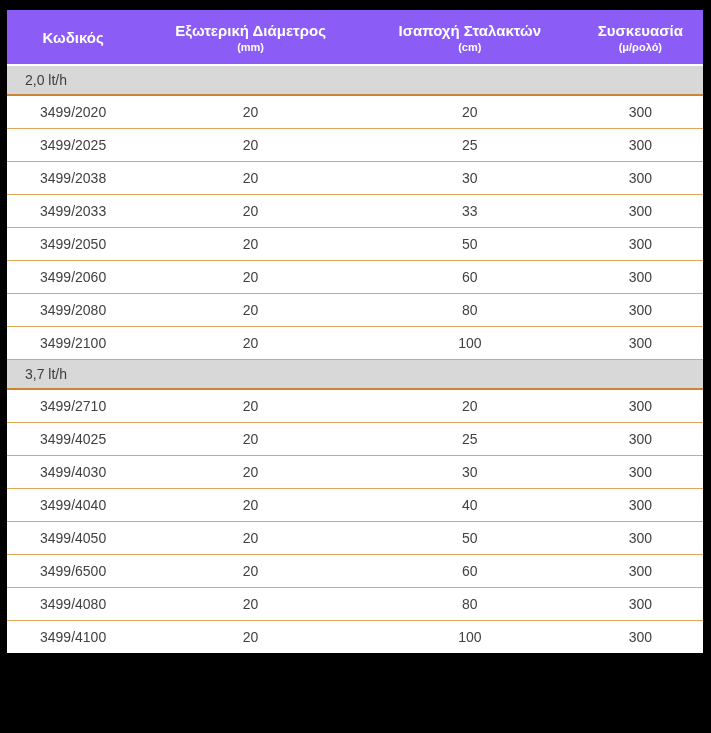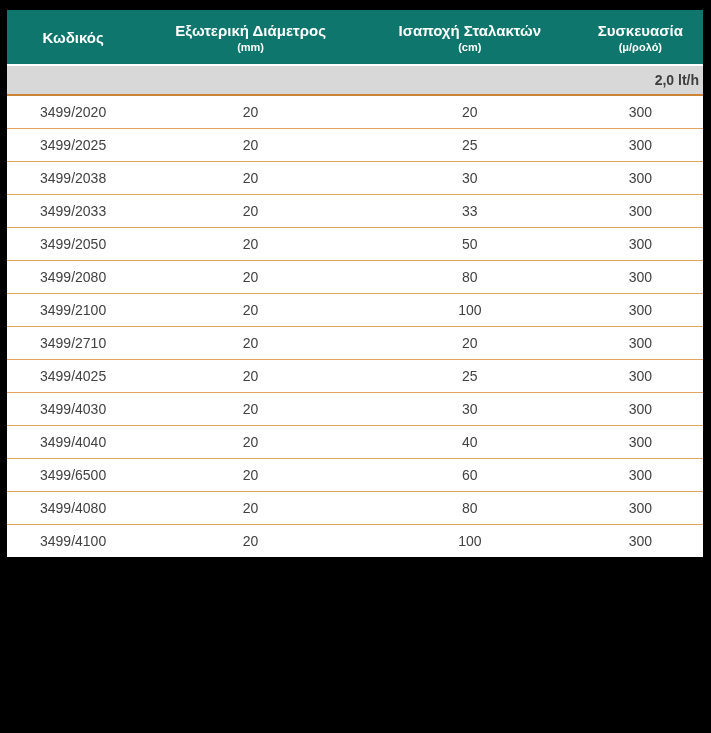--- a/index.html
+++ b/index.html
@@ -18,21 +18,21 @@
   .table-wrap {
     margin: 10px 8px 14px 7px;
   }
   table.spec {
     width: 696px;
     border-collapse: collapse;
     table-layout: fixed;
     background: #ffffff;
   }
   thead th {
-    background: #0f766e;
+    background: #8b5cf6;
     color: #ffffff;
     font-weight: bold;
     text-align: center;
     vertical-align: middle;
     height: 54px;
     padding: 0 4px;
     border-bottom: 2px solid #ffffff;
   }
   thead th .col-title {
     display: block;
@@ -41,25 +41,25 @@
   }
   thead th .col-sub {
     display: block;
     font-size: 11px;
     line-height: 14px;
   }
   thead th .col-sub:empty { display: none; }
   tr.band td {
     background: #d8d8d8;
     color: #3d3d3d;
-    font-weight: bold;
+    font-weight: normal;
     font-size: 14px;
     line-height: 16px;
-    text-align: right;
-    padding: 6px 4px;
+    text-align: left;
+    padding: 6px 18px;
     border-bottom: 2px solid #cd8434;
   }
   tr.data-row td {
     background: #ffffff;
     color: #414141;
     font-size: 14px;
     line-height: 16px;
     text-align: center;
     padding: 8px 4px;
     border-bottom: 1px solid #e2a55e;
@@ -128,31 +128,40 @@
             <td>33</td>
             <td>300</td>
           </tr>
           <tr class="data-row">
             <td>3499/2050</td>
             <td>20</td>
             <td>50</td>
             <td>300</td>
           </tr>
           <tr class="data-row">
+            <td>3499/2060</td>
+            <td>20</td>
+            <td>60</td>
+            <td>300</td>
+          </tr>
+          <tr class="data-row">
             <td>3499/2080</td>
             <td>20</td>
             <td>80</td>
             <td>300</td>
           </tr>
           <tr class="data-row">
             <td>3499/2100</td>
             <td>20</td>
             <td>100</td>
             <td>300</td>
           </tr>
+          <tr class="band">
+            <td colspan="4">3,7 lt/h</td>
+          </tr>
           <tr class="data-row">
             <td>3499/2710</td>
             <td>20</td>
             <td>20</td>
             <td>300</td>
           </tr>
           <tr class="data-row">
             <td>3499/4025</td>
             <td>20</td>
             <td>25</td>
@@ -161,20 +170,26 @@
           <tr class="data-row">
             <td>3499/4030</td>
             <td>20</td>
             <td>30</td>
             <td>300</td>
           </tr>
           <tr class="data-row">
             <td>3499/4040</td>
             <td>20</td>
             <td>40</td>
+            <td>300</td>
+          </tr>
+          <tr class="data-row">
+            <td>3499/4050</td>
+            <td>20</td>
+            <td>50</td>
             <td>300</td>
           </tr>
           <tr class="data-row">
             <td>3499/6500</td>
             <td>20</td>
             <td>60</td>
             <td>300</td>
           </tr>
           <tr class="data-row">
             <td>3499/4080</td>

